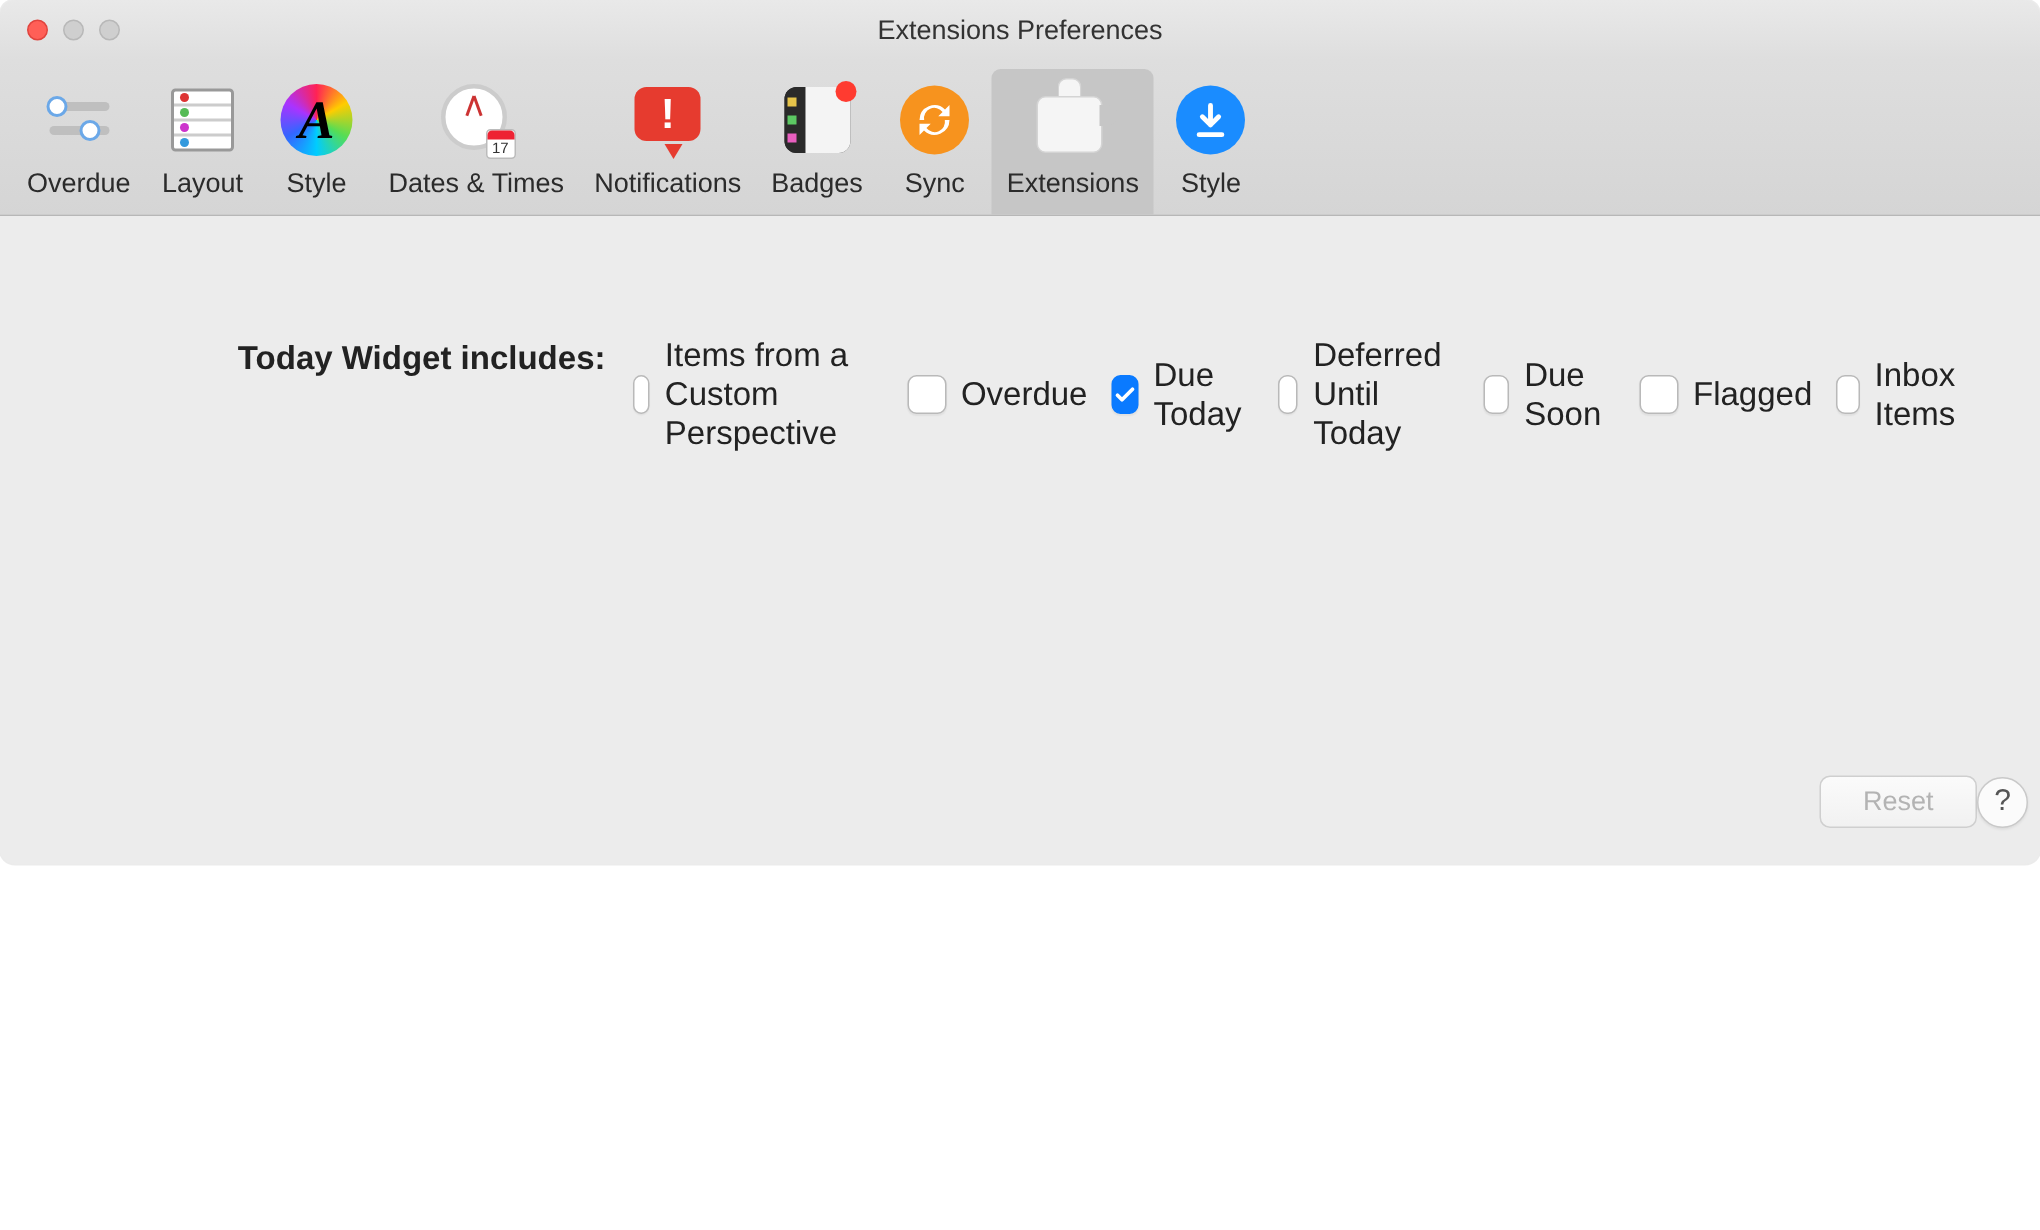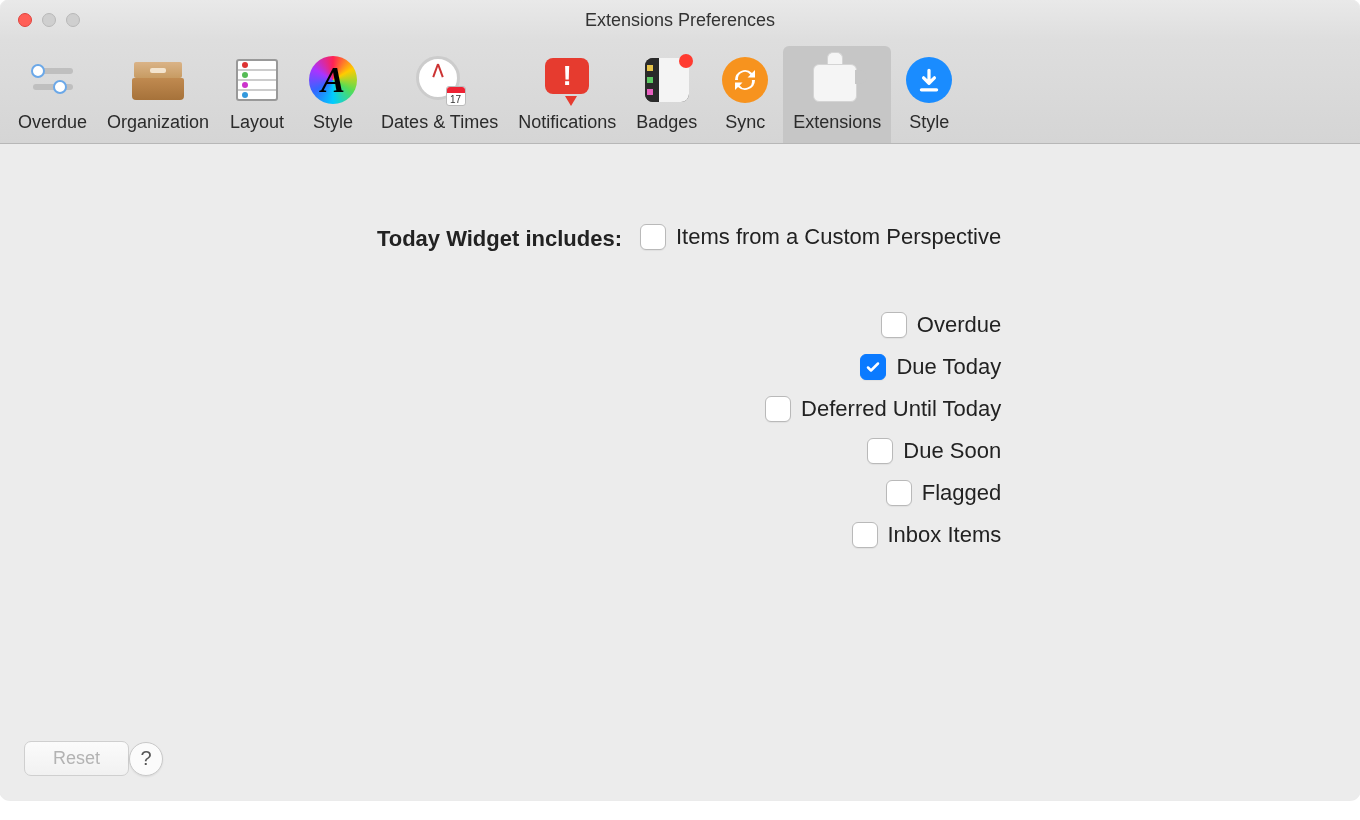--- a/index.html
+++ b/index.html
@@ -5,21 +5,21 @@
 * { box-sizing: border-box; margin: 0; padding: 0; }
 body {
   font-family: -apple-system, "Helvetica Neue", Arial, sans-serif;
   background: #fff;
   width: 1360px;
   height: 820px;
   overflow: hidden;
 }
 .window {
   width: 1360px;
-  height: 800px;
+  height: 576px;
   background: #ececec;
   border-radius: 10px;
   overflow: hidden;
   position: relative;
   box-shadow: 0 0 0 1px rgba(0,0,0,0.08);
 }
 .titlebar {
   height: 40px;
   background: linear-gradient(#e9e9e9, #dedede);
   display: flex;
@@ -80,23 +80,22 @@
 .row-group { display: flex; }
 .section-label {
   width: 600px;
   text-align: right;
   font-weight: 600;
   padding-right: 18px;
   padding-top: 2px;
 }
 .checkbox-col {
   display: flex;
-  flex-direction: column;
+  flex-direction: row;
   gap: 16px;
-  align-items: flex-end;
 }
 .gap-block { height: 30px; }
 .check-row {
   display: flex;
   align-items: center;
   gap: 10px;
 }
 .checkbox {
   width: 26px; height: 26px;
   border-radius: 6px;
@@ -108,21 +107,21 @@
 .checkbox.checked {
   background: #0a7aff;
   border-color: #0a7aff;
 }
 .checkbox.checked svg path { stroke: #fff; }
 .footer {
   position: absolute;
   left: 0; right: 0; bottom: 0;
   padding: 18px 8px 24px 24px;
   display: flex;
-  justify-content: flex-start;
+  justify-content: flex-end;
   align-items: center;
 }
 .reset-btn {
   padding: 6px 28px;
   font-size: 18px;
   border-radius: 7px;
   border: 1px solid #cfcfcf;
   background: linear-gradient(#fbfbfb, #f1f1f1);
   color: #b3b3b3;
 }
@@ -208,31 +207,20 @@
             <div class="bar b1"></div>
             <div class="bar b2"></div>
             <div class="knob k1"></div>
             <div class="knob k2"></div>
           </div>
       </div>
       <div class="label">Overdue</div>
     </div>
     <div class="tab">
       <div class="icon-wrap">
-        <div class="drawer-icon">
-            <div class="drawer-body">
-              <div class="drawer-top"></div>
-              <div class="drawer-handle"></div>
-            </div>
-          </div>
-      </div>
-      <div class="label">Organization</div>
-    </div>
-    <div class="tab">
-      <div class="icon-wrap">
         <div class="layout-icon">
           <div class="l">
               <div class="dot" style="background:#d33"></div>
             </div>
           <div class="l">
               <div class="dot" style="background:#5b5"></div>
             </div>
           <div class="l">
               <div class="dot" style="background:#c3c"></div>
             </div>

